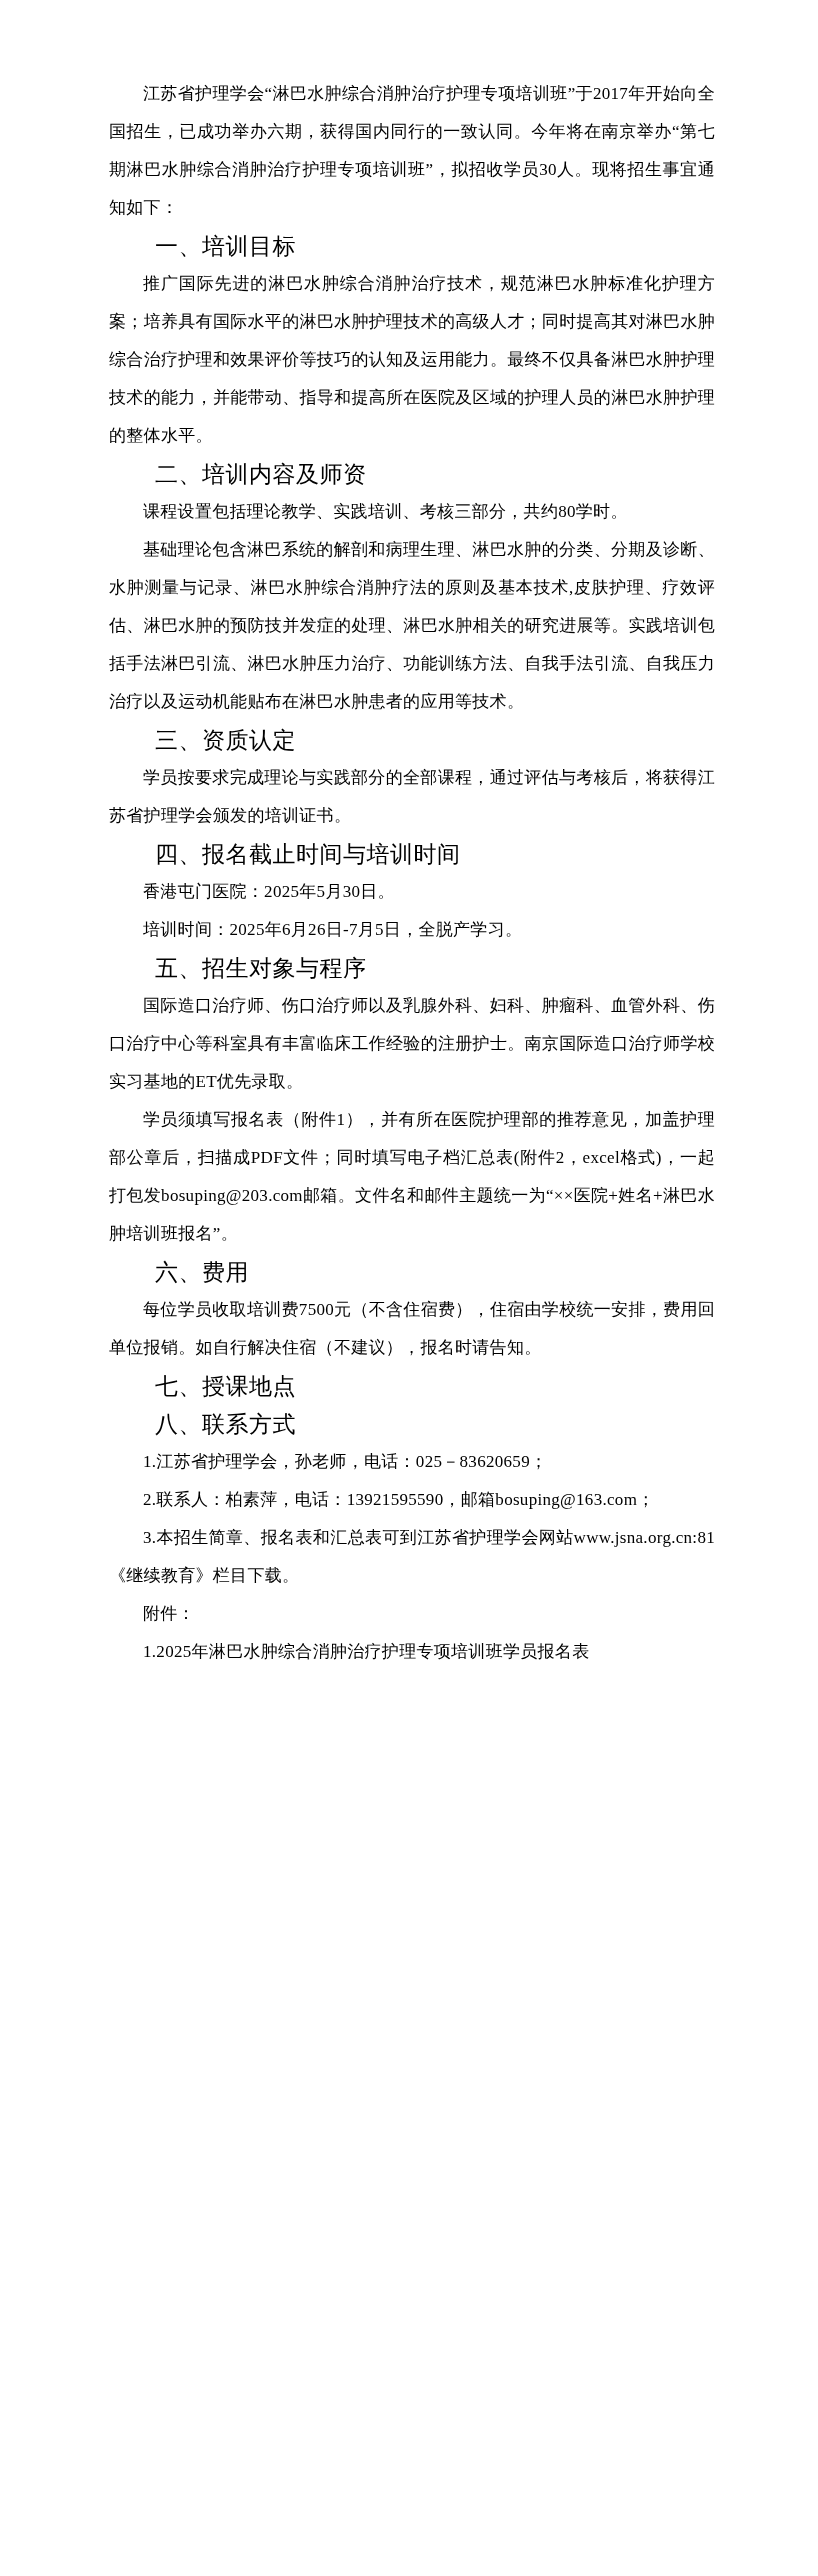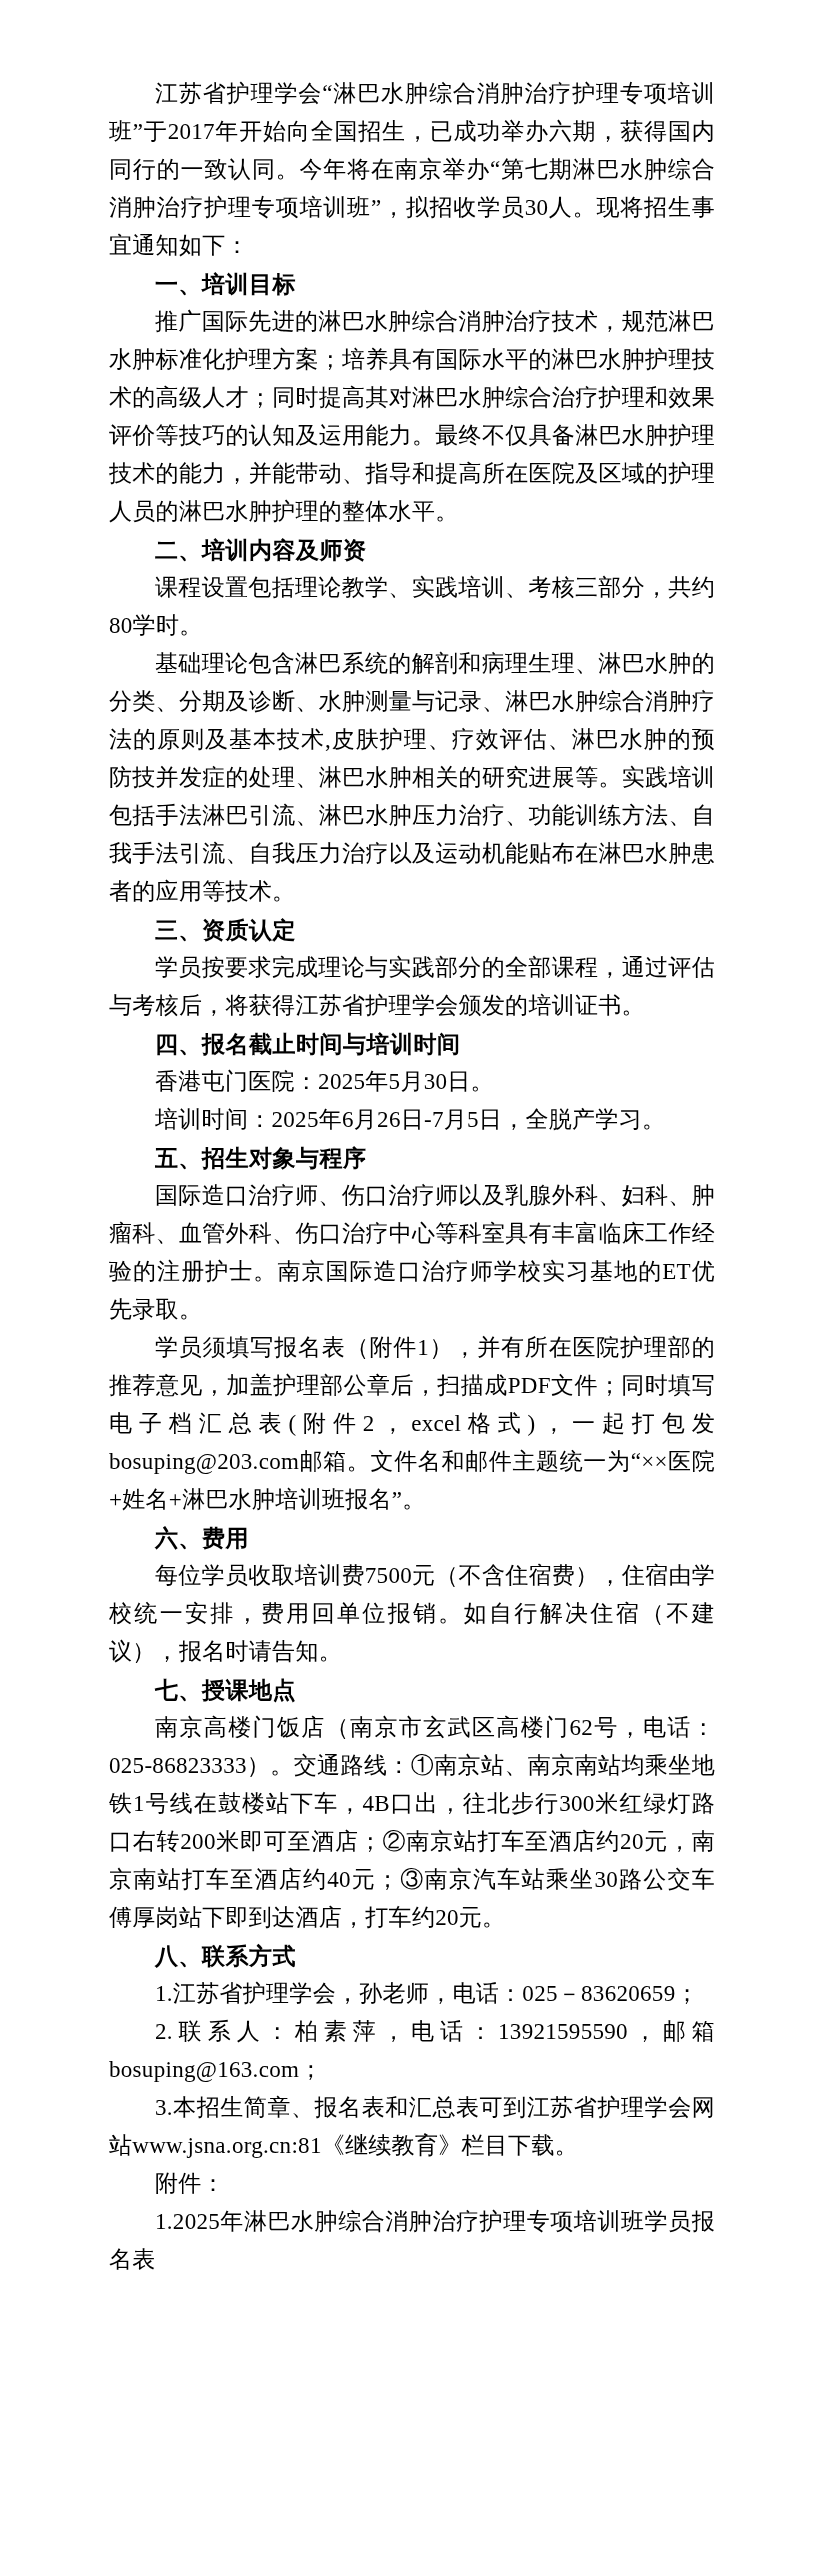--- a/index.html
+++ b/index.html
@@ -16,34 +16,34 @@
   }
   .page {
     box-sizing: border-box;
     width: 818px;
     height: 2801px;
     padding: 75px 103px 0 109px;
     overflow: hidden;
   }
   .body-para {
     margin: 0;
-    font-size: 23px;
+    font-size: 17px;
     line-height: 38px;
     text-align: justify;
     letter-spacing: 0.3px;
     word-break: break-word;
   }
   .indent {
     text-indent: 2em;
   }
   .sec-heading {
     margin: 0;
     font-size: 23px;
     line-height: 38px;
-    font-weight: 700;
+    font-weight: 400;
     text-indent: 2em;
     font-family: "Liberation Sans", "DejaVu Sans", sans-serif;
     letter-spacing: 0.5px;
   }
 </style>
 </head>
 <body>
 
 <div class="page">
 
@@ -64,21 +64,20 @@
   <p class="body-para indent">培训时间：2025年6月26日-7月5日，全脱产学习。</p>
 
   <h2 class="sec-heading">五、招生对象与程序</h2>
   <p class="body-para indent">国际造口治疗师、伤口治疗师以及乳腺外科、妇科、肿瘤科、血管外科、伤口治疗中心等科室具有丰富临床工作经验的注册护士。南京国际造口治疗师学校实习基地的ET优先录取。</p>
   <p class="body-para indent">学员须填写报名表（附件1），并有所在医院护理部的推荐意见，加盖护理部公章后，扫描成PDF文件；同时填写电子档汇总表(附件2，excel格式)，一起打包发bosuping@203.com邮箱。文件名和邮件主题统一为“××医院+姓名+淋巴水肿培训班报名”。</p>
 
   <h2 class="sec-heading">六、费用</h2>
   <p class="body-para indent">每位学员收取培训费7500元（不含住宿费），住宿由学校统一安排，费用回单位报销。如自行解决住宿（不建议），报名时请告知。</p>
 
   <h2 class="sec-heading">七、授课地点</h2>
-  <p class="body-para indent">南京高楼门饭店（南京市玄武区高楼门62号，电话：025-86823333）。交通路线：①南京站、南京南站均乘坐地铁1号线在鼓楼站下车，4B口出，往北步行300米红绿灯路口右转200米即可至酒店；②南京站打车至酒店约20元，南京南站打车至酒店约40元；③南京汽车站乘坐30路公交车傅厚岗站下即到达酒店，打车约20元。</p>
 
   <h2 class="sec-heading">八、联系方式</h2>
   <p class="body-para indent">1.江苏省护理学会，孙老师，电话：025－83620659；</p>
   <p class="body-para indent">2.联系人：柏素萍，电话：13921595590，邮箱bosuping@163.com；</p>
   <p class="body-para indent">3.本招生简章、报名表和汇总表可到江苏省护理学会网站www.jsna.org.cn:81《继续教育》栏目下载。</p>
 
   <p class="body-para indent">附件：</p>
   <p class="body-para indent">1.2025年淋巴水肿综合消肿治疗护理专项培训班学员报名表</p>
 
 </div>

